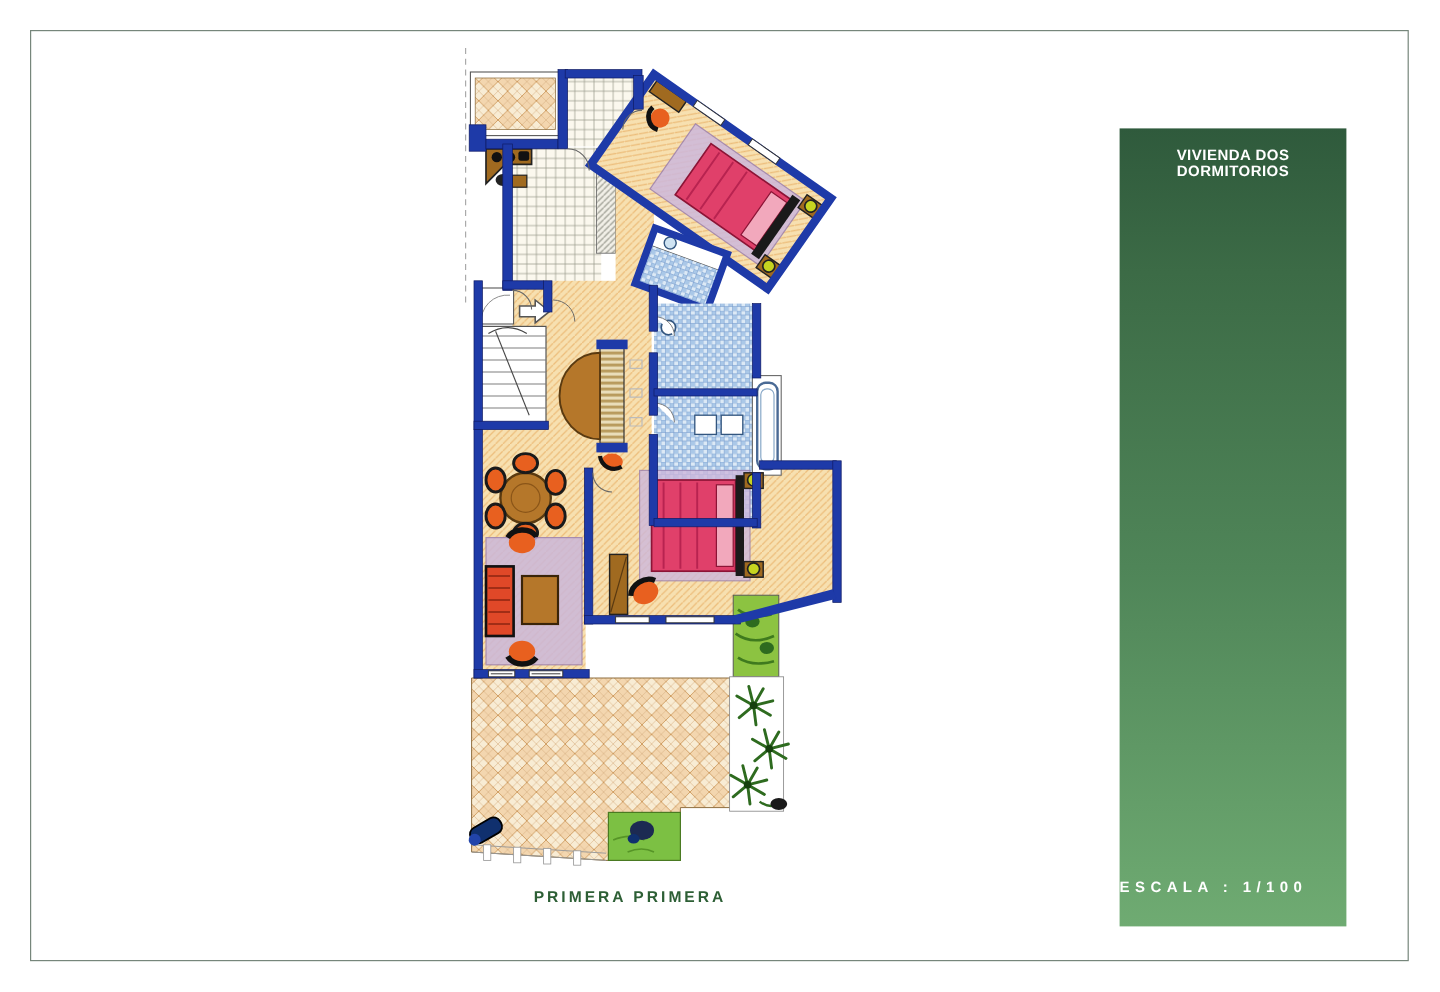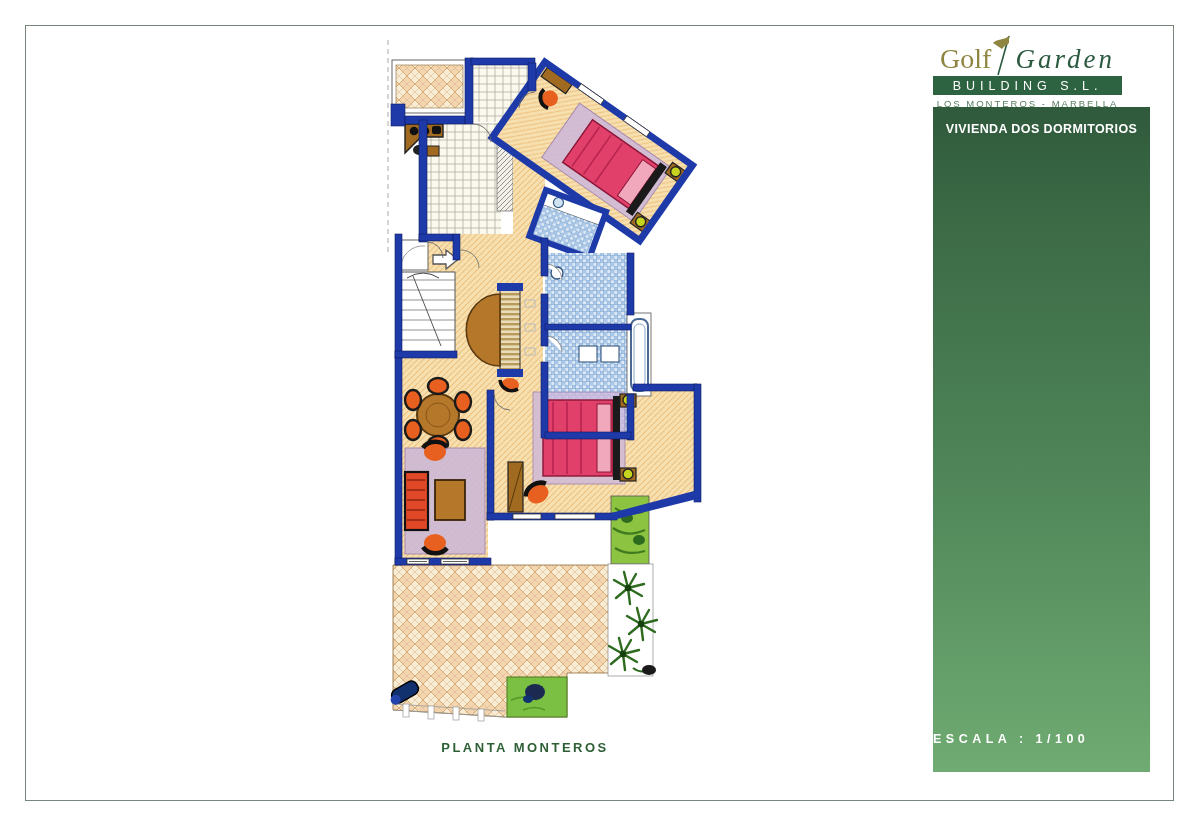--- a/index.html
+++ b/index.html
@@ -14,21 +14,21 @@
   
   .brand-block{position:absolute;left:933px;top:30px;width:189px;text-align:center;}
   .brand-logo{display:flex;align-items:flex-end;justify-content:center;height:44px;
               font-family:"Liberation Serif",serif;}
   .logo-golf{color:#8f8440;font-size:28px;line-height:30px;}
   .logo-flag{width:22px;height:42px;margin:0 1px -2px 1px;}
   .logo-garden{color:#2c5a40;font-size:27px;font-style:italic;letter-spacing:3px;line-height:30px;}
   .brand-bar{margin-top:2px;background:#2e6341;color:#ffffff;font-size:12.5px;
              letter-spacing:5px;padding:3px 0 2px 0;}
   .brand-location{margin-top:3px;color:#567e5f;font-size:9.5px;letter-spacing:2px;}
-  .side-panel{position:absolute;left:933px;top:107px;width:217px;height:665px;
+  .side-panel{position:absolute;left:933px;top:107px;width:189px;height:665px;
               background:linear-gradient(180deg,#2f5a3c 0%,#3c6b46 18%,#4f8558 55%,#6fab72 100%);}
   .panel-heading{margin-top:15px;text-align:center;color:#ffffff;font-weight:bold;
                  font-size:12.5px;letter-spacing:0.4px;}
   .panel-scale{position:absolute;bottom:26px;left:0;width:100%;text-align:left;
                color:#ffffff;font-weight:bold;font-size:12.5px;letter-spacing:4.5px;}
 </style>
 </head>
 <body>
 
 <div class="sheet">
@@ -298,32 +298,20 @@
 
       <g stroke="#666666" stroke-width="0.9" fill="none">
         <path d="M90,96 a18,18 0 0,1 18,18"></path>
         <path d="M111,366 a16,16 0 0,0 16,16"></path>
         <path d="M44,214 a16,16 0 0,1 16,16"></path>
         <path d="M152,64 a16,16 0 0,0 -16,16"></path>
       </g>
     </svg>
   </div>
 
-  <div class="plan-caption">PLANTA MONTEROS</div>
-
-  <div class="brand-block">
-    <div class="brand-logo">
-      <span class="logo-golf">Golf</span>
-      <svg class="logo-flag" viewBox="0 0 22 42">
-        <line x1="6" y1="41" x2="17" y2="2" stroke="#2c5a40" stroke-width="1.6"></line>
-        <path d="M17,2 C 11,7 6,4 1,9 L 10,15 C 13,11 15,11 17,9 Z" fill="#8f8440"></path>
-      </svg>
-      <span class="logo-garden">Garden</span>
-    </div>
-    <div class="brand-bar">BUILDING S.L.</div>
-    <div class="brand-location">LOS MONTEROS - MARBELLA</div>
-  </div>
+  <div class="plan-caption">PRIMERA PRIMERA</div>
+
 
   <div class="side-panel">
     <div class="panel-heading">VIVIENDA DOS DORMITORIOS</div>
     <div class="panel-scale">ESCALA : 1/100</div>
   </div>
 </div>
 
 </body></html>

